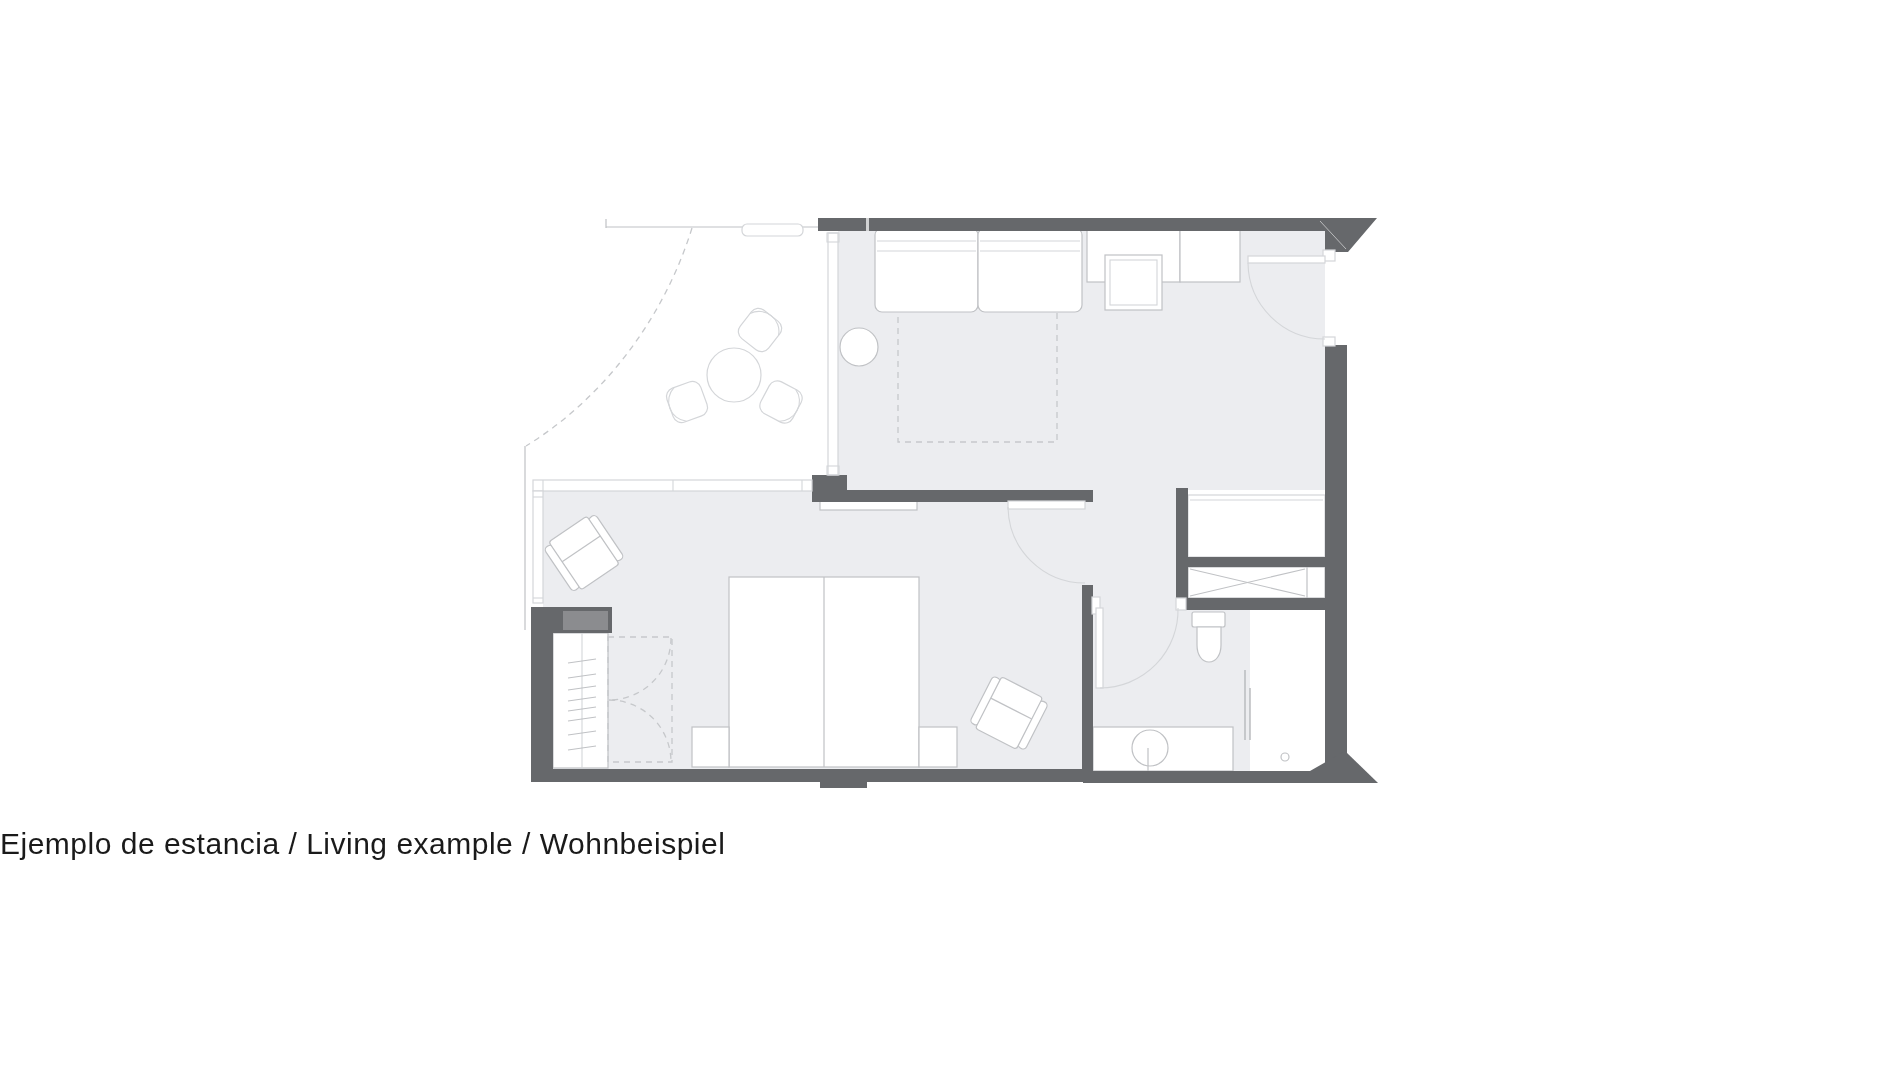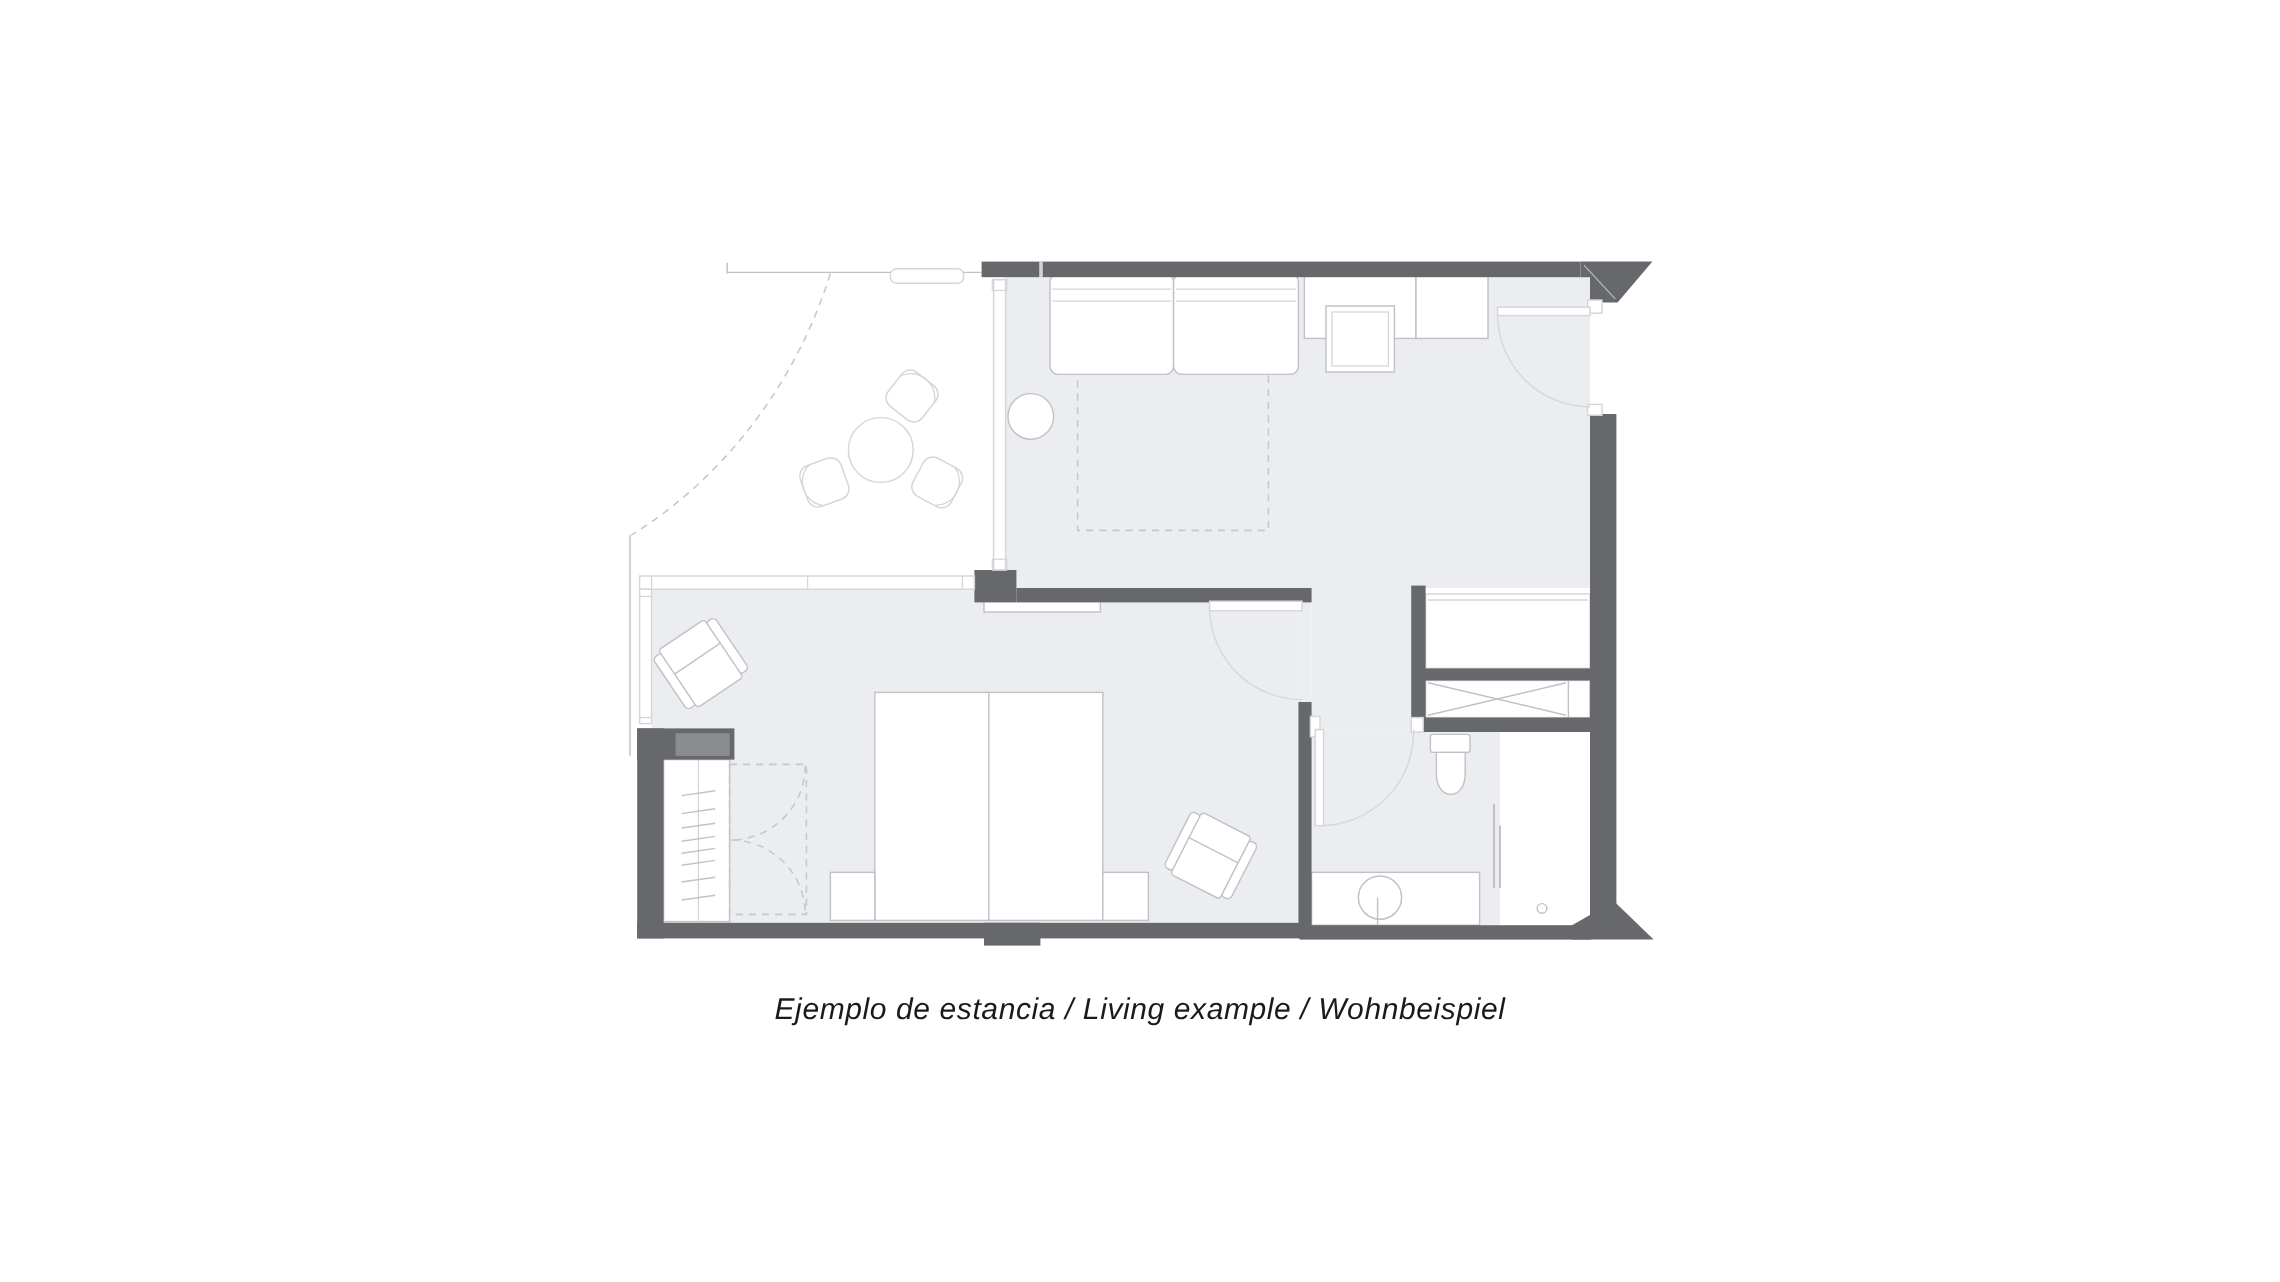--- a/index.html
+++ b/index.html
@@ -7,22 +7,22 @@
   svg{position:absolute;left:0;top:0;}
   .wall{fill:var(--wall,#66686B);stroke:none;}
   .wall2{fill:var(--wall-light,#8B8C8F);stroke:none;}
   .floor{fill:var(--floor,#ECEDF0);stroke:none;}
   .furn{fill:#fff;stroke:var(--line,#C0C2C5);stroke-width:1.2;}
   .furnl{fill:#fff;stroke:var(--line-light,#D4D6D9);stroke-width:1.2;}
   .thin{fill:none;stroke:var(--line,#C0C2C5);stroke-width:1.2;}
   .thinl{fill:none;stroke:var(--line-light,#D4D6D9);stroke-width:1.1;}
   .dashed{fill:none;stroke:var(--dash,#C6C8CB);stroke-width:1.3;stroke-dasharray:6 5;}
   .glass{fill:none;stroke:var(--glass,#B6B8BB);stroke-width:1.4;}
-  .caption{position:absolute;left:0;top:827px;width:1900px;text-align:center;
-           font-size:25px;color:var(--text,#1A1A1A);letter-spacing:.5px;font-style:italic;}
+  .caption{position:absolute;left:0;top:827px;width:1900px;text-align:left;
+           font-size:30px;color:var(--text,#1A1A1A);letter-spacing:.5px;}
 </style>
 </head>
 <body>
 
 <div class="stage">
 
   <svg width="1900" height="1068" viewBox="0 0 1900 1068">
 
     <g>
       <rect class="floor" x="838" y="231" width="487" height="259"></rect>

